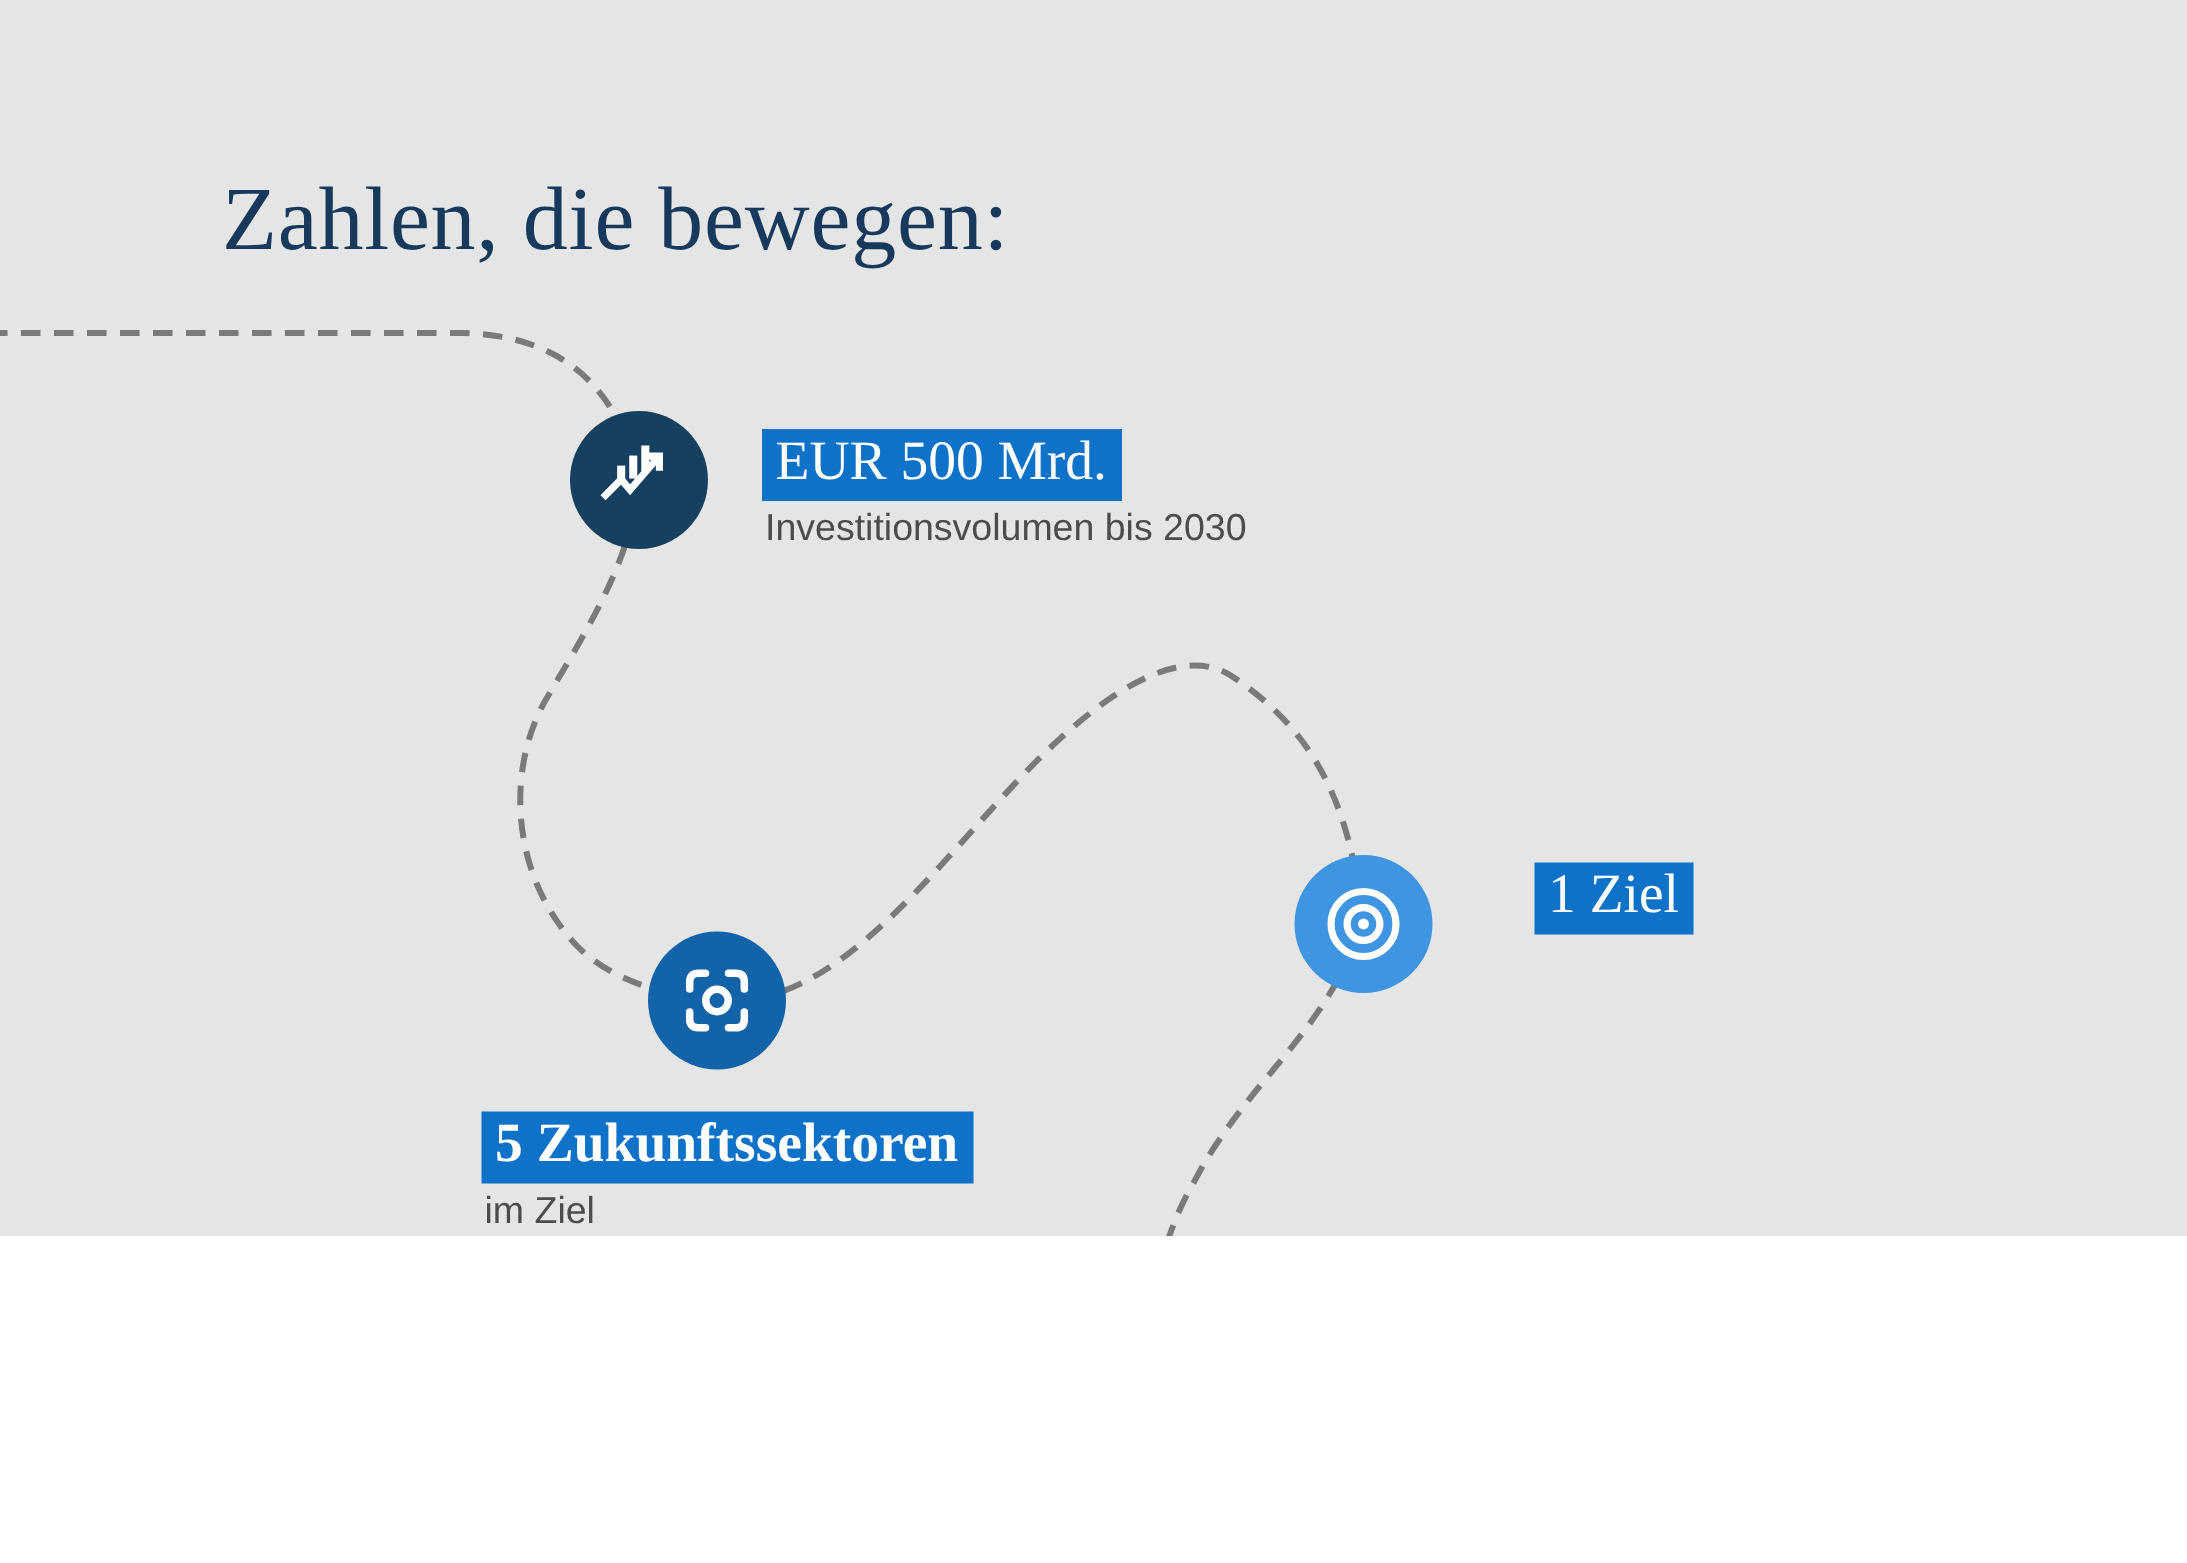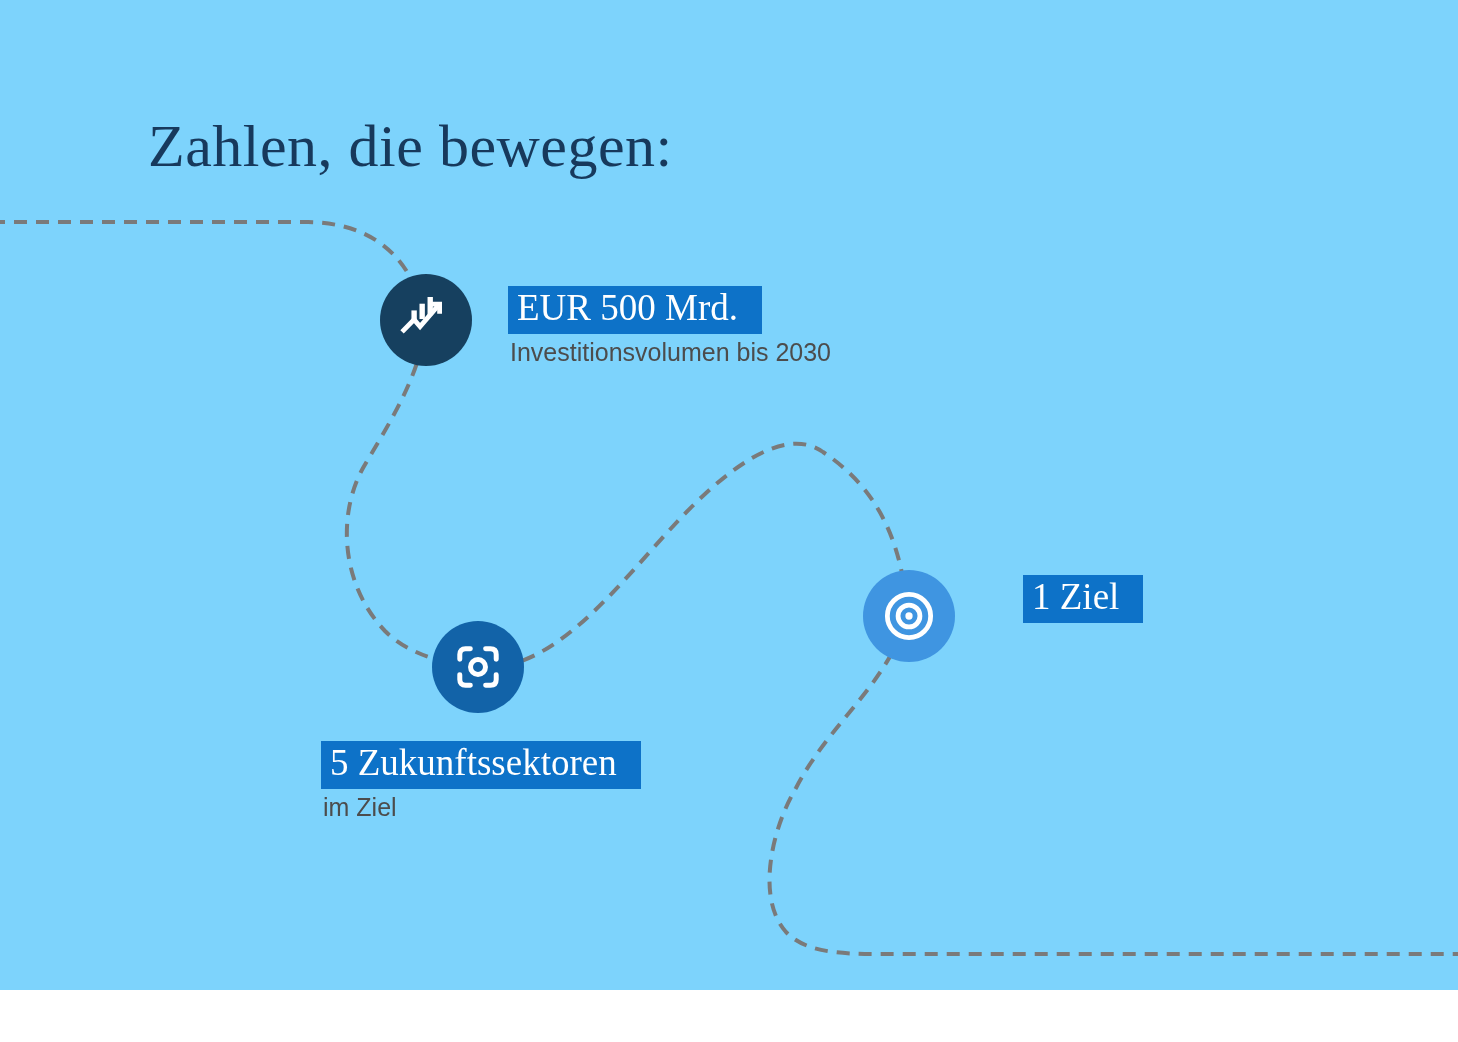--- a/index.html
+++ b/index.html
@@ -1,20 +1,20 @@
 <!DOCTYPE html>
 <html><head>
 <meta charset="utf-8">
 <style>
   html, body { margin: 0; padding: 0; background: #ffffff; }
   .canvas {
     position: relative;
     width: 1458px;
-    height: 990px;
-    background: #7dd3fc;
+    height: 824px;
+    background: #e5e5e5;
     overflow: hidden;
     font-family: "Liberation Sans", sans-serif;
   }
   .journey {
     position: absolute;
     left: 0; top: 0;
     width: 1458px; height: 1042px;
     z-index: 1;
   }
   .journey path {
@@ -48,21 +48,21 @@
   .circle svg { width: 92px; height: 92px; display: block; }
   .c1 { left: 380px; top: 274px; }
   .c2 { left: 432px; top: 621px; }
   .c3 { left: 863px; top: 570px; }
   .label {
     position: absolute;
     font-family: "Liberation Serif", serif;
     font-weight: 500;
     font-size: 37px;
     line-height: 1.1;
-    padding: 2px 24px 5px 9px;
+    padding: 2px 10px 5px 9px;
     white-space: nowrap;
     z-index: 3;
   }
   .l1 { left: 508px; top: 286px; }
   .l2 { left: 321px; top: 741px; }
   .l3 { left: 995px; top: 575px; }
   .subtitle {
     position: absolute;
     font-family: Liberation Sans, sans-serif;
     font-size: 25px;
@@ -114,21 +114,21 @@
     <svg viewBox="0 0 48 48" xmlns="http://www.w3.org/2000/svg" aria-hidden="true">
       <g fill="none" stroke="currentColor" stroke-width="2.6" stroke-linecap="round">
         <path d="M14.5 20 V17.5 Q14.5 14.5 17.5 14.5 H20"></path>
         <path d="M28 14.5 H30.5 Q33.5 14.5 33.5 17.5 V20"></path>
         <path d="M33.5 28 V30.5 Q33.5 33.5 30.5 33.5 H28"></path>
         <path d="M20 33.5 H17.5 Q14.5 33.5 14.5 30.5 V28"></path>
         <circle cx="24" cy="24" r="3.9"></circle>
       </g>
     </svg>
   </div>
-  <div class="label l2" style="background-color: rgb(13, 114, 200); color: rgb(255, 255, 255);">5 Zukunftssektoren</div>
+  <div class="label l2" style="background-color: rgb(13, 114, 200); color: rgb(255, 255, 255); font-weight: bold;">5 Zukunftssektoren</div>
   <div class="subtitle s2" style="color: rgb(76, 76, 76);">im Ziel</div>
 
   <div class="circle c3" style="background-color: rgb(63, 149, 225);">
     <svg viewBox="0 0 48 48" xmlns="http://www.w3.org/2000/svg" aria-hidden="true">
       <g fill="none" stroke="currentColor" stroke-width="2.5">
         <circle cx="24" cy="24" r="11.3"></circle>
         <circle cx="24" cy="24" r="5.7"></circle>
       </g>
       <circle cx="24" cy="24" r="1.9" fill="currentColor"></circle>
     </svg>

